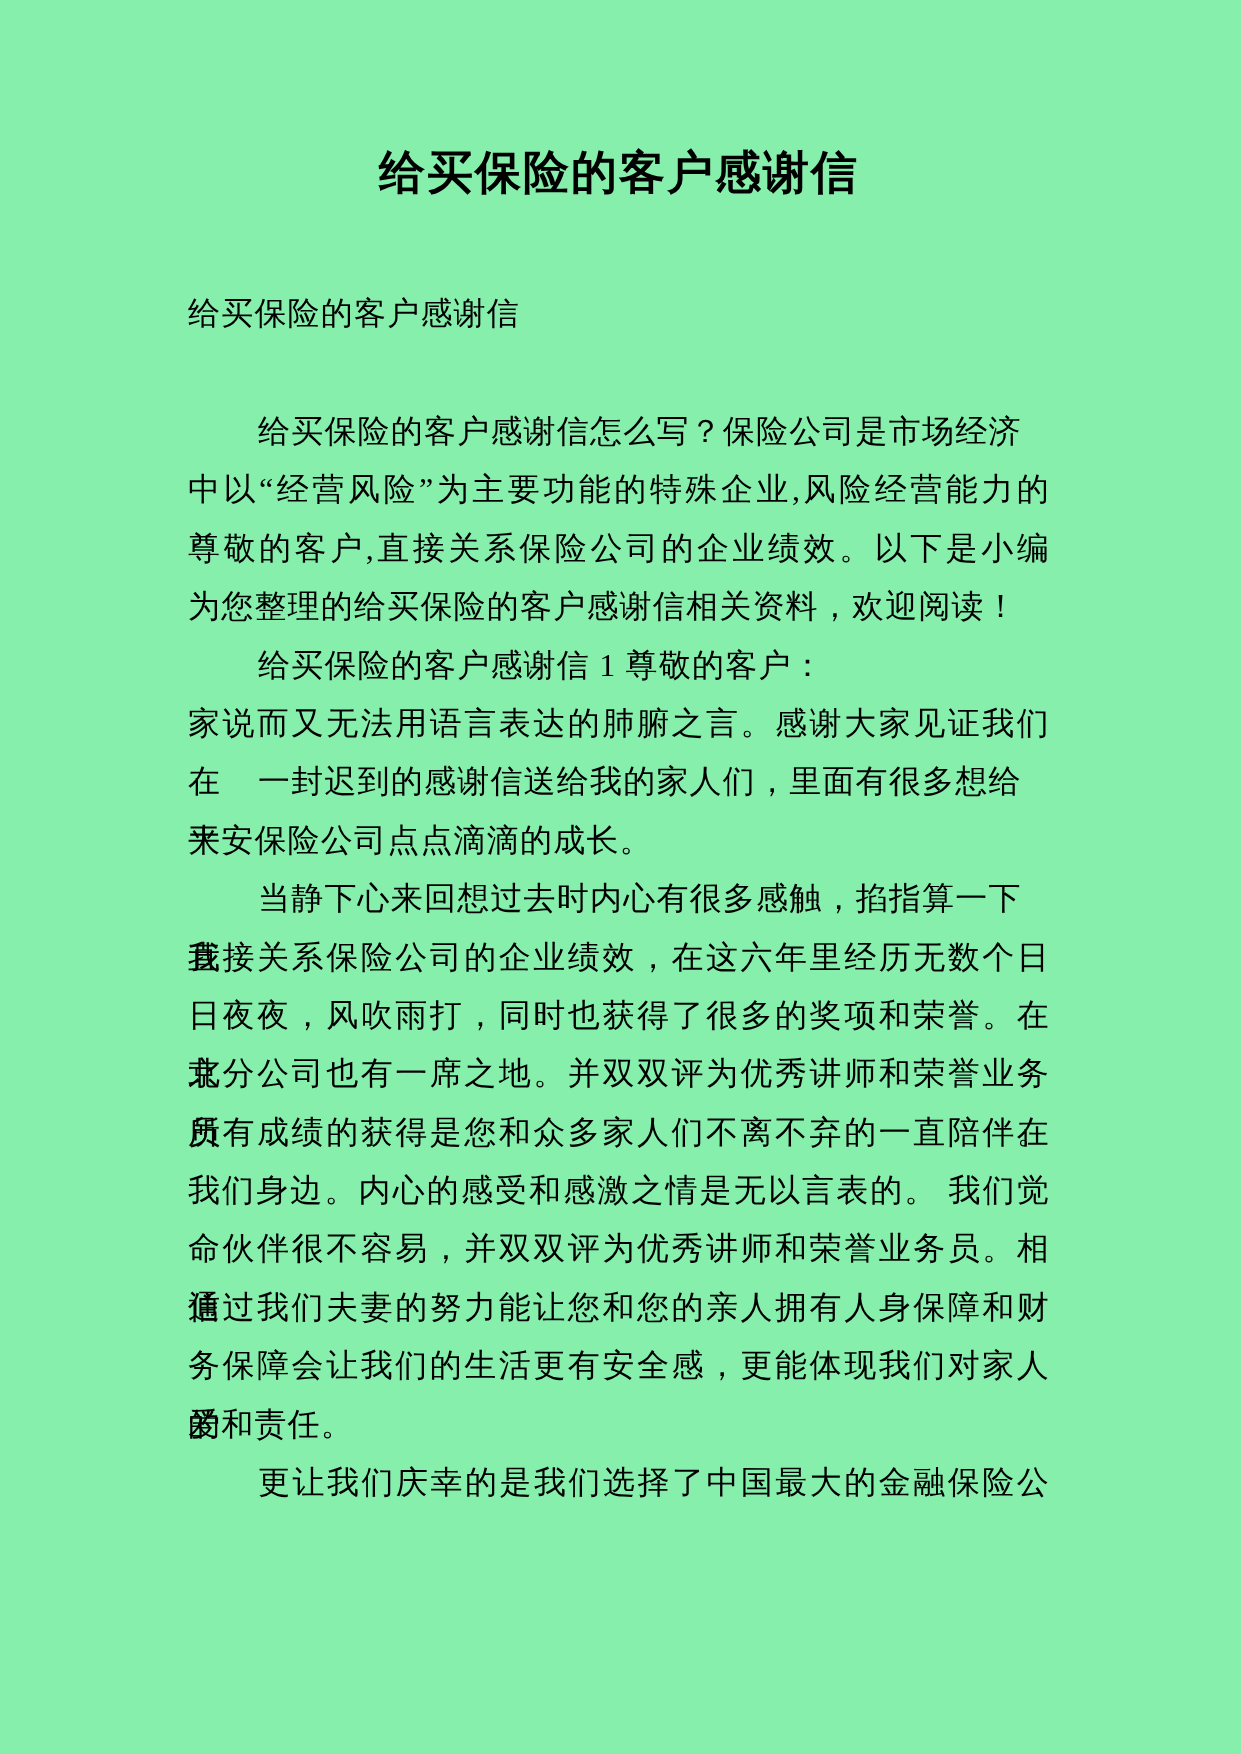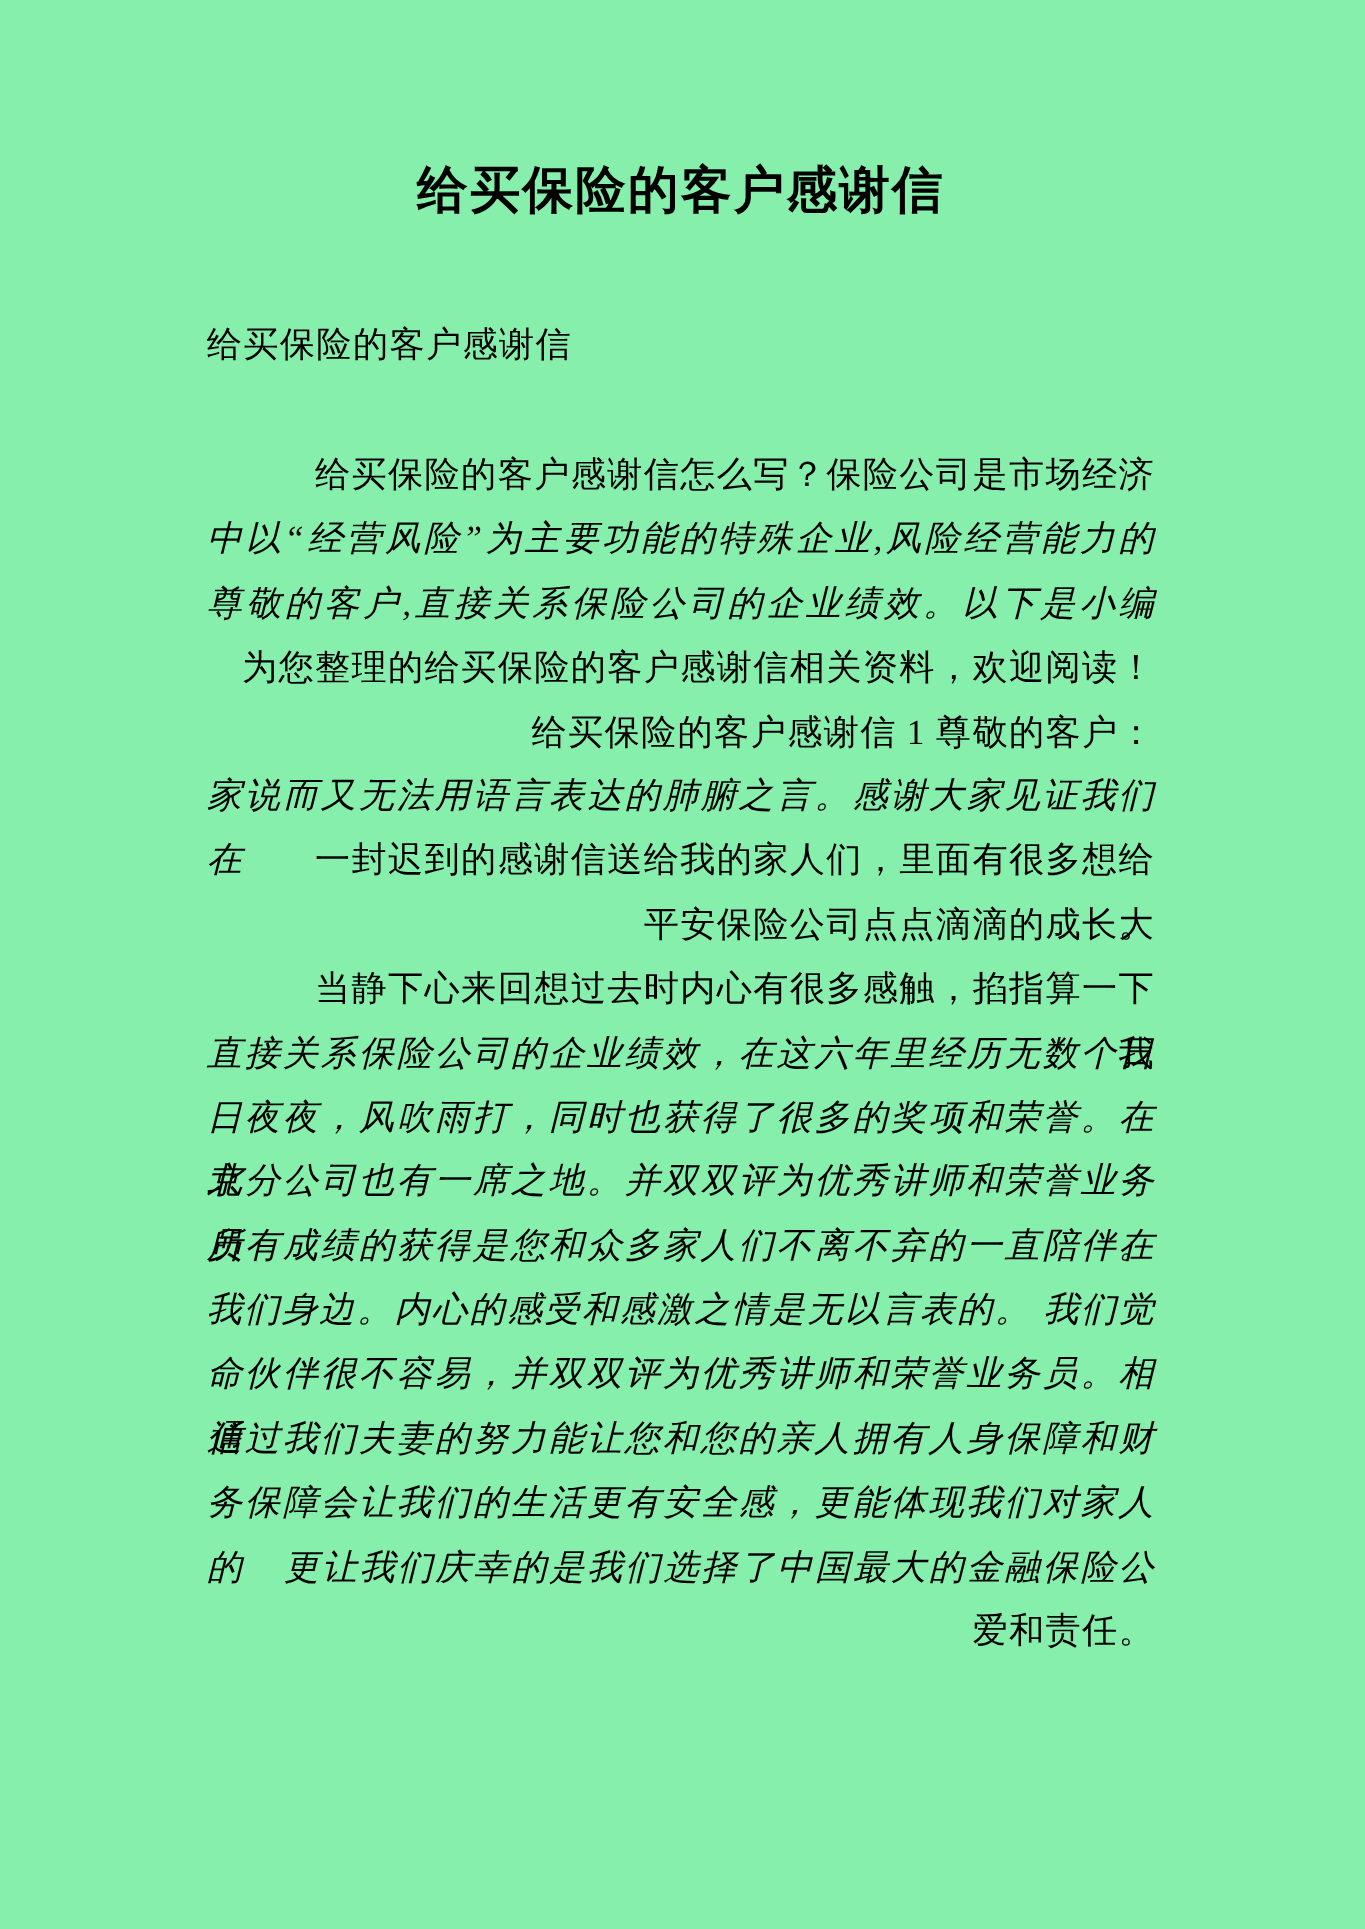--- a/index.html
+++ b/index.html
@@ -44,30 +44,29 @@
     position: absolute;
     top: 402px;
     left: 188px;
     width: 862px;
   }
   .line {
     height: 58.4px;
     line-height: 58.4px;
     font-size: 32px;
     letter-spacing: 1.2px;
-    text-align: right;
+    text-align: left;
     overflow: visible;
   }
   .line.indent {
     text-indent: 70px;
   }
   .line.full {
     text-align: justify;
     text-align-last: justify;
-    font-style: italic;
   }
 </style>
 </head>
 <body>
 
 <div class="page">
   <h1 class="title">给买保险的客户感谢信</h1>
 
   <div class="subtitle">给买保险的客户感谢信</div>
 
@@ -82,16 +81,16 @@
       <div class="line">平安保险公司点点滴滴的成长。</div>
       <div class="line indent">当静下心来回想过去时内心有很多感触，掐指算一下我</div>
       <div class="line full">直接关系保险公司的企业绩效，在这六年里经历无数个日</div>
       <div class="line full">日夜夜，风吹雨打，同时也获得了很多的奖项和荣誉。在北</div>
       <div class="line full">京分公司也有一席之地。并双双评为优秀讲师和荣誉业务员。</div>
       <div class="line full">所有成绩的获得是您和众多家人们不离不弃的一直陪伴在</div>
       <div class="line full">我们身边。内心的感受和感激之情是无以言表的。 我们觉</div>
       <div class="line full">命伙伴很不容易，并双双评为优秀讲师和荣誉业务员。相信</div>
       <div class="line full">通过我们夫妻的努力能让您和您的亲人拥有人身保障和财</div>
       <div class="line full">务保障会让我们的生活更有安全感，更能体现我们对家人的</div>
+      <div class="line">爱和责任。</div>
       <div class="line indent full">更让我们庆幸的是我们选择了中国最大的金融保险公</div>
-      <div class="line">爱和责任。</div>
     </div>
 </div>
 
 </body></html>

